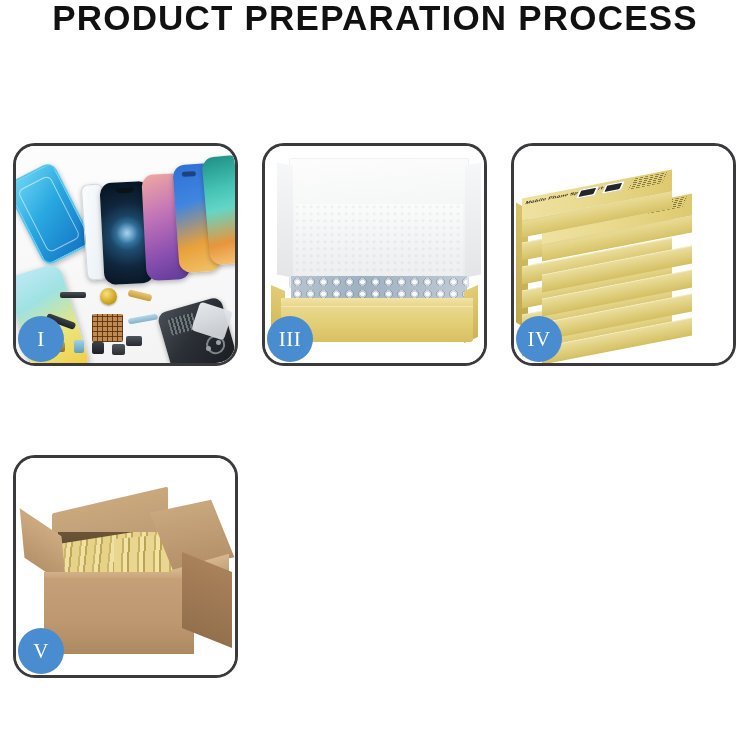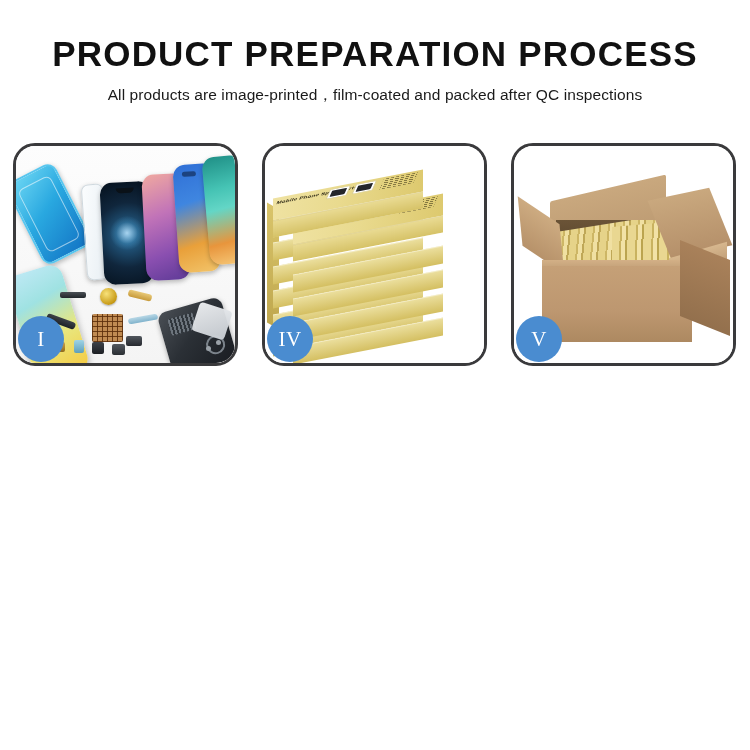--- a/index.html
+++ b/index.html
@@ -5,21 +5,21 @@
   * { box-sizing: border-box; margin: 0; padding: 0; }
   html, body {
     width: 750px; height: 750px;
     background: #ffffff;
     font-family: "Liberation Sans", sans-serif;
     overflow: hidden;
   }
   .page { position: relative; width: 750px; height: 750px; background: #fff; }
 
   
-  .header { width: 100%; padding-top: 36px; text-align: center; }
+  .header { width: 100%; text-align: center; }
   .title {
     font-family: "Liberation Sans", sans-serif;
     font-size: 35px; font-weight: 700; letter-spacing: 1.2px;
     color: #111111; line-height: 1; white-space: nowrap;
   }
   .subtitle {
     margin-top: 14px;
     font-family: "Liberation Sans", sans-serif;
     font-size: 15.5px; font-weight: 400; letter-spacing: 0.1px;
     color: #1a1a1a; white-space: nowrap;
@@ -422,21 +422,20 @@
     transform: rotate(-12deg);
   }
 </style>
 </head>
 <body>
 
 <div class="page">
 
   <div class="header">
     <div class="title">PRODUCT PREPARATION PROCESS</div>
-    <div class="subtitle">All products are image-printed，film-coated and packed after QC inspections</div>
   </div>
 
   <div class="grid">
 
     <div class="panel">
       <div class="panel-stage p1">
         <div class="screen s-adh"></div>
         <div class="screen s-glass"></div>
         <div class="screen s-dark"></div>
         <div class="screen s-purple"></div>
@@ -456,20 +455,34 @@
         <div class="prt prt-sq3"></div>
         <div class="prt prt-sq4"></div>
         <div class="prt prt-tool"></div>
         <div class="prt prt-screw1"></div>
         <div class="prt prt-screw2"></div>
       </div>
       <div class="badge">I</div>
     </div>
 
 
+    <div class="panel">
+      <div class="panel-stage p3">
+        <div class="m-lid"></div>
+        <div class="m-foam"></div>
+        <div class="m-inner">
+          <div class="bub"></div>
+        </div>
+        <div class="m-tray-left"></div>
+        <div class="m-tray-right"></div>
+        <div class="m-tray-top"></div>
+        <div class="m-tray-front"></div>
+      </div>
+      <div class="badge">III</div>
+    </div>
 
     <div class="panel">
       <div class="panel-stage p4">
         <div class="side-left" style="left:2px; top:60px; height:120px;"></div>
 
         <div class="slab" style="top:178px;"></div>
         <div class="slab slab2" style="top:186px;"></div>
         <div class="slab" style="top:154px;"></div>
         <div class="slab slab2" style="top:162px;"></div>
         <div class="slab" style="top:130px;"></div>

